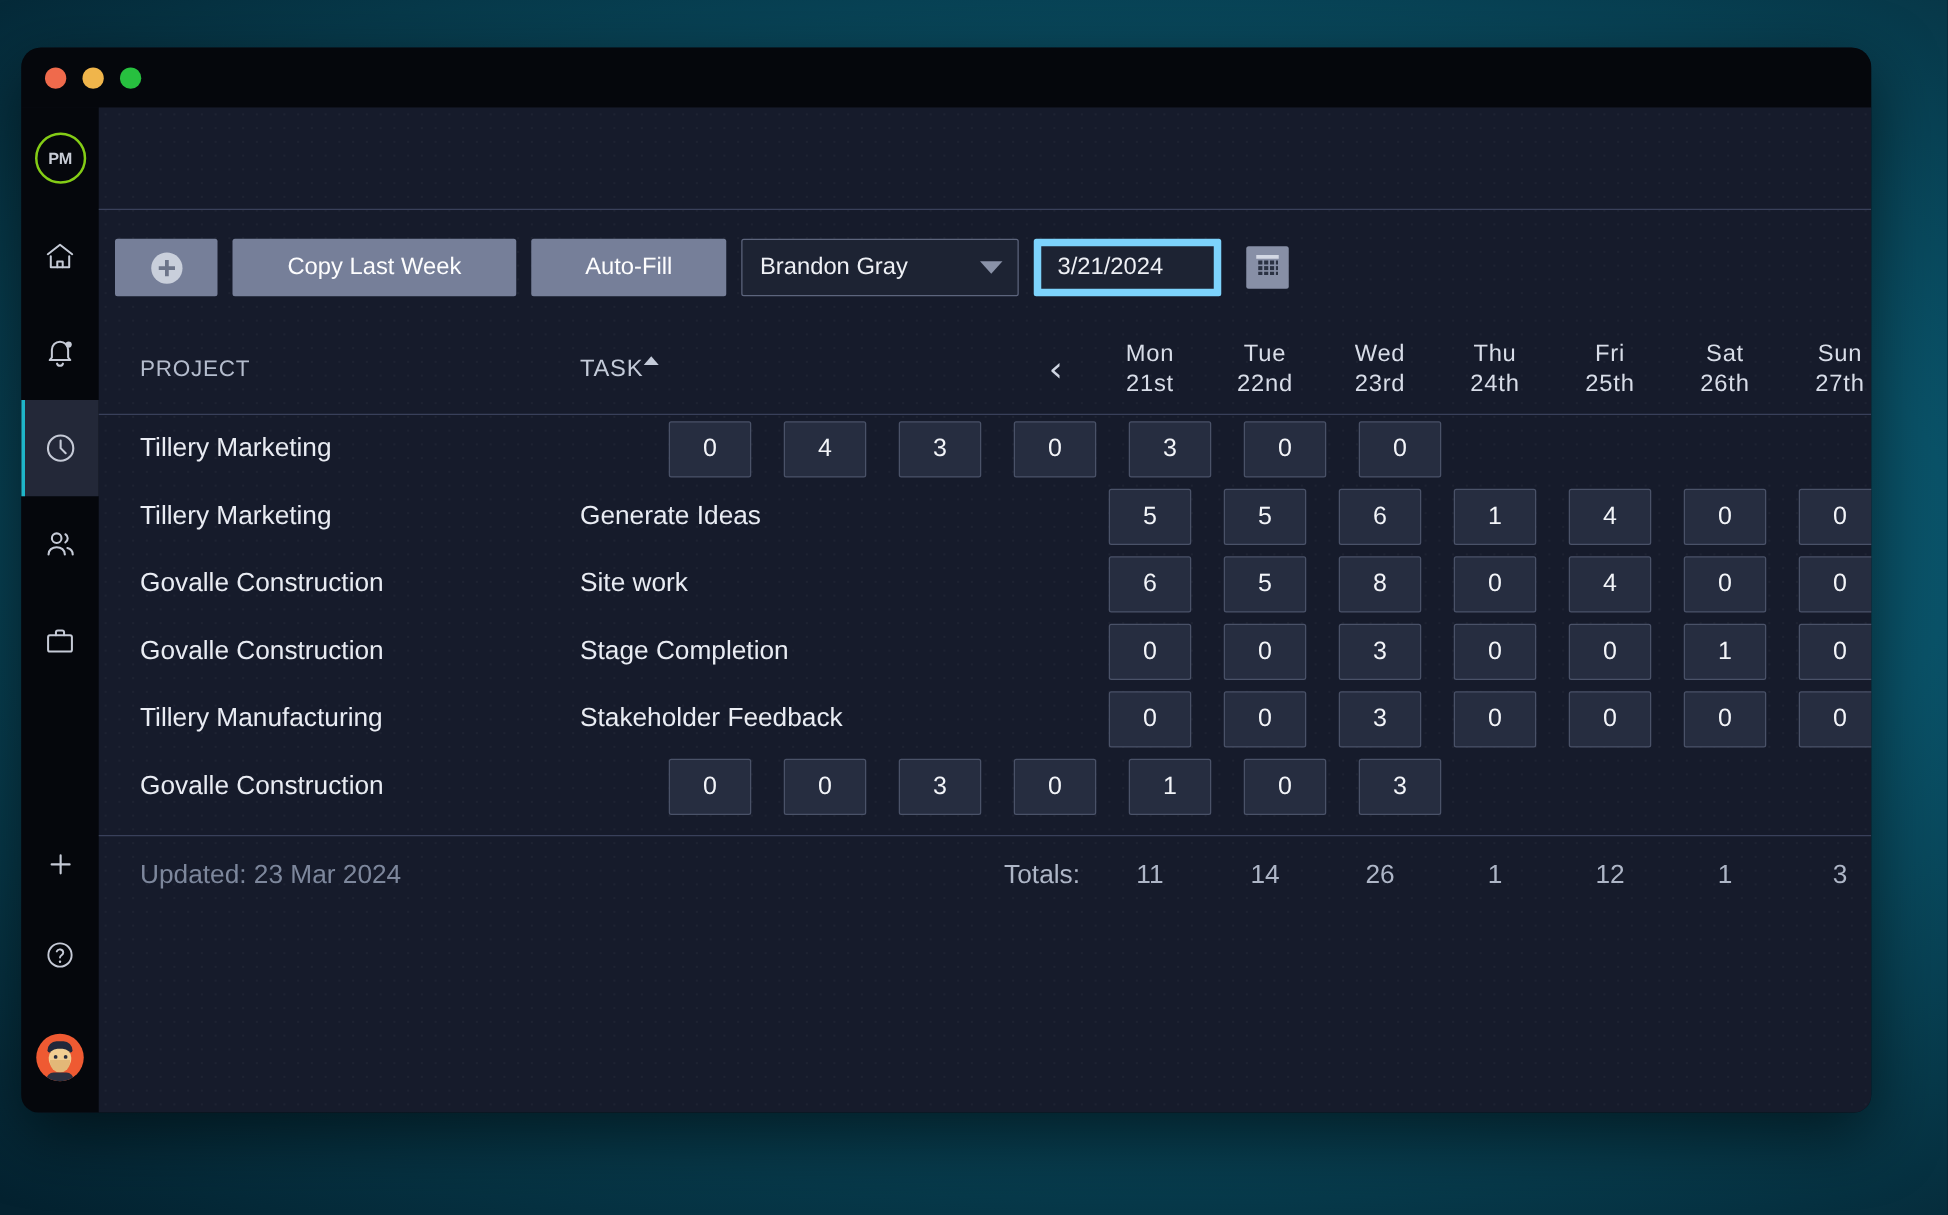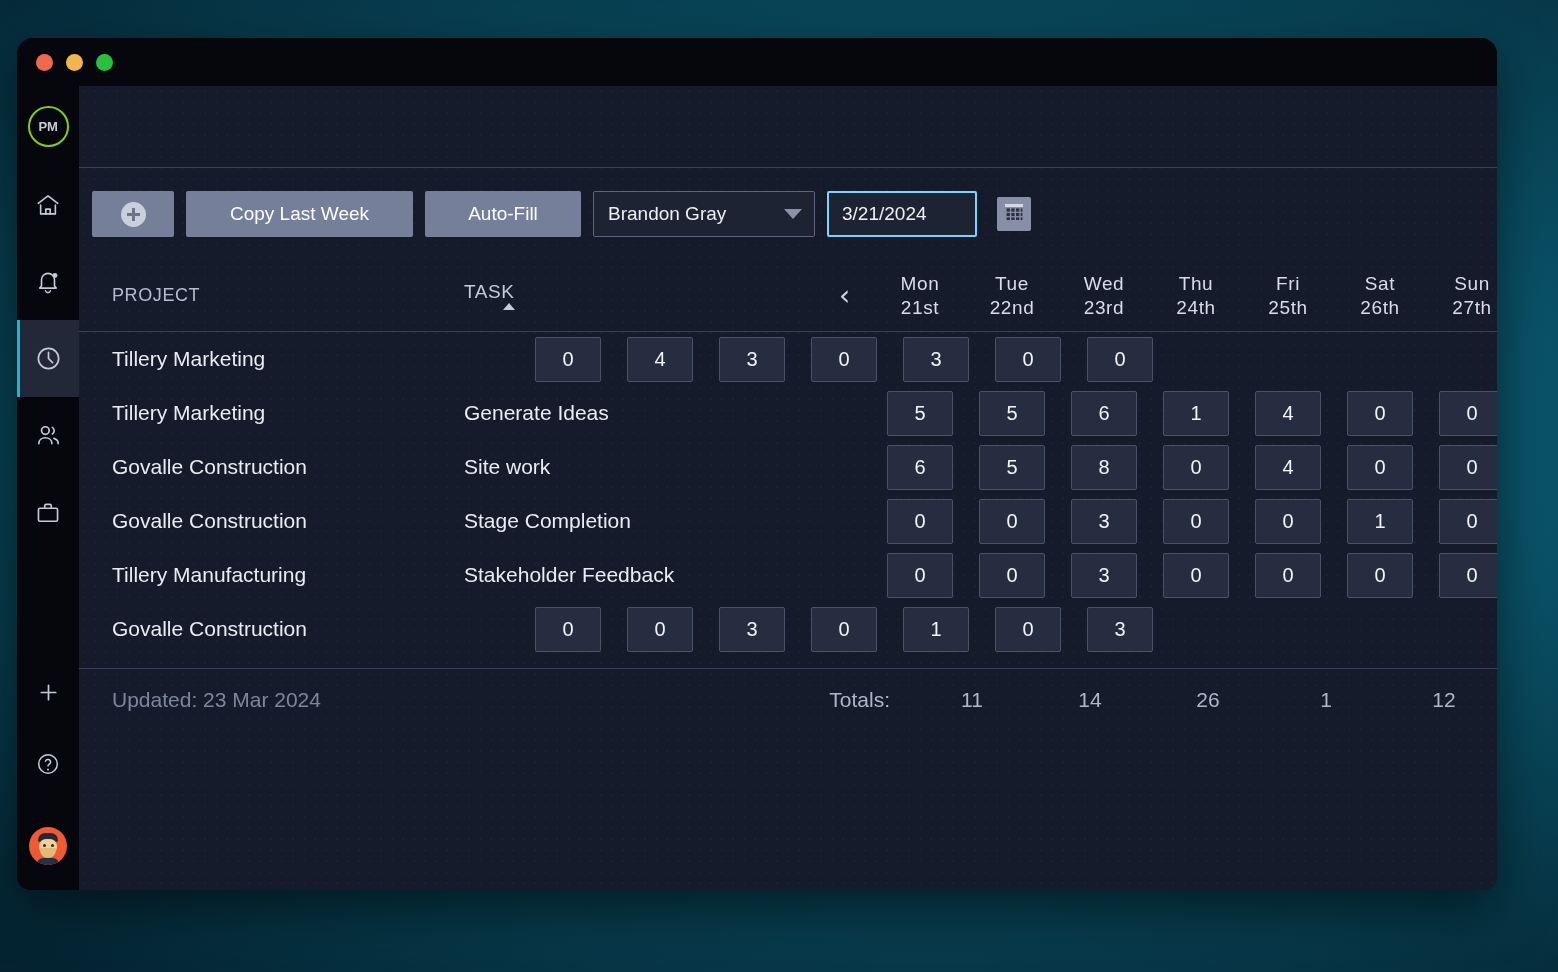--- a/index.html
+++ b/index.html
@@ -145,21 +145,21 @@
   .select-box .sel-label { flex:1; }
   .caret {
     width:0;height:0;
     border-left:9px solid transparent;
     border-right:9px solid transparent;
     border-top:10px solid #8a92a8;
   }
   .date-box {
     width:150px; height:46px;
     background:#1d2333;
-    border:2px solid #7dd3fc;
+    border:6px solid #7dd3fc;
     border-radius:2px;
     display:flex; align-items:center; padding-left:13px;
     color:#eef0f5; font-size:19px;
     cursor:text;
   }
   #calendar-button {
     width:34px; height:34px; margin-left:8px;
     background:#878fa6; border-radius:2px;
     display:flex; align-items:center; justify-content:center;
     cursor:pointer;
@@ -181,21 +181,21 @@
   }
   .col-project { width:352px; flex:none; }
   .col-task    { width:352px; flex:none; }
   .col-nav     { width:58px;  flex:none; display:flex; align-items:center; justify-content:center; }
   .col-day {
     width:92px; flex:none;
     display:flex; align-items:center; justify-content:center;
     text-align:center;
   }
   .day-head { line-height:1.24; font-size:19px; color:#d8dde8; }
-  .head-label { font-size:19px; color:#c4cbd9; display:inline-flex; align-items:flex-end; gap:0;flex-direction:column; }
+  .head-label { font-size:19px; color:#c4cbd9; display:inline-flex; align-items:flex-start; gap:0; }
   .sort-caret {
     width:0;height:0;
     border-left:6px solid transparent;
     border-right:6px solid transparent;
     border-bottom:7px solid #c4cbd9;
   }
   .chev {
     font-size:28px; color:#cfd5e2; line-height:1; cursor:pointer;
     font-family:"DejaVu Sans", sans-serif;
   }
@@ -210,21 +210,20 @@
     display:flex; align-items:center; justify-content:center;
     cursor:text;
   }
 
   #footer-row {
     height:62px;
     border-top:1px solid #39405a;
     margin-top:12px;
     color:#8c94a8;
     font-size:21px;
-    gap:26px;
   }
   #updated-text { width:640px; flex:none; color:#7d879c; }
   #totals-label { width:122px; flex:none; text-align:right; color:#aeb6c7; font-size:21px; padding-right:10px; }
   .total-val { width:92px; flex:none; text-align:center; color:#aeb6c7; font-size:21px; }
 </style>
 </head>
 <body>
 
 <div id="window-frame">
 

